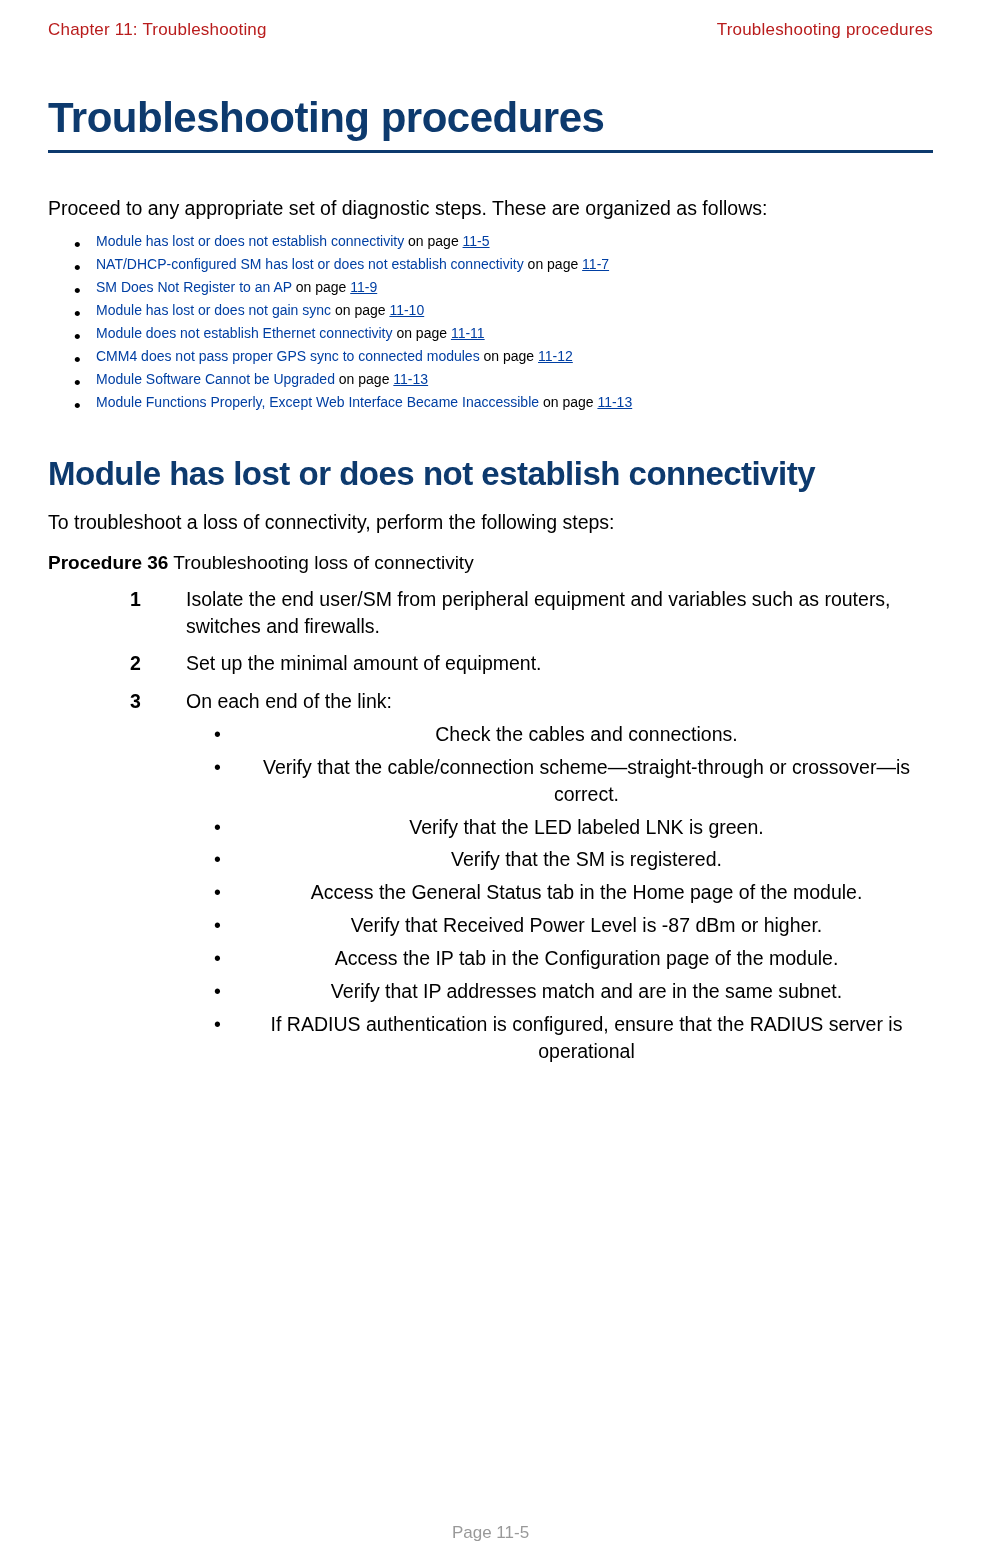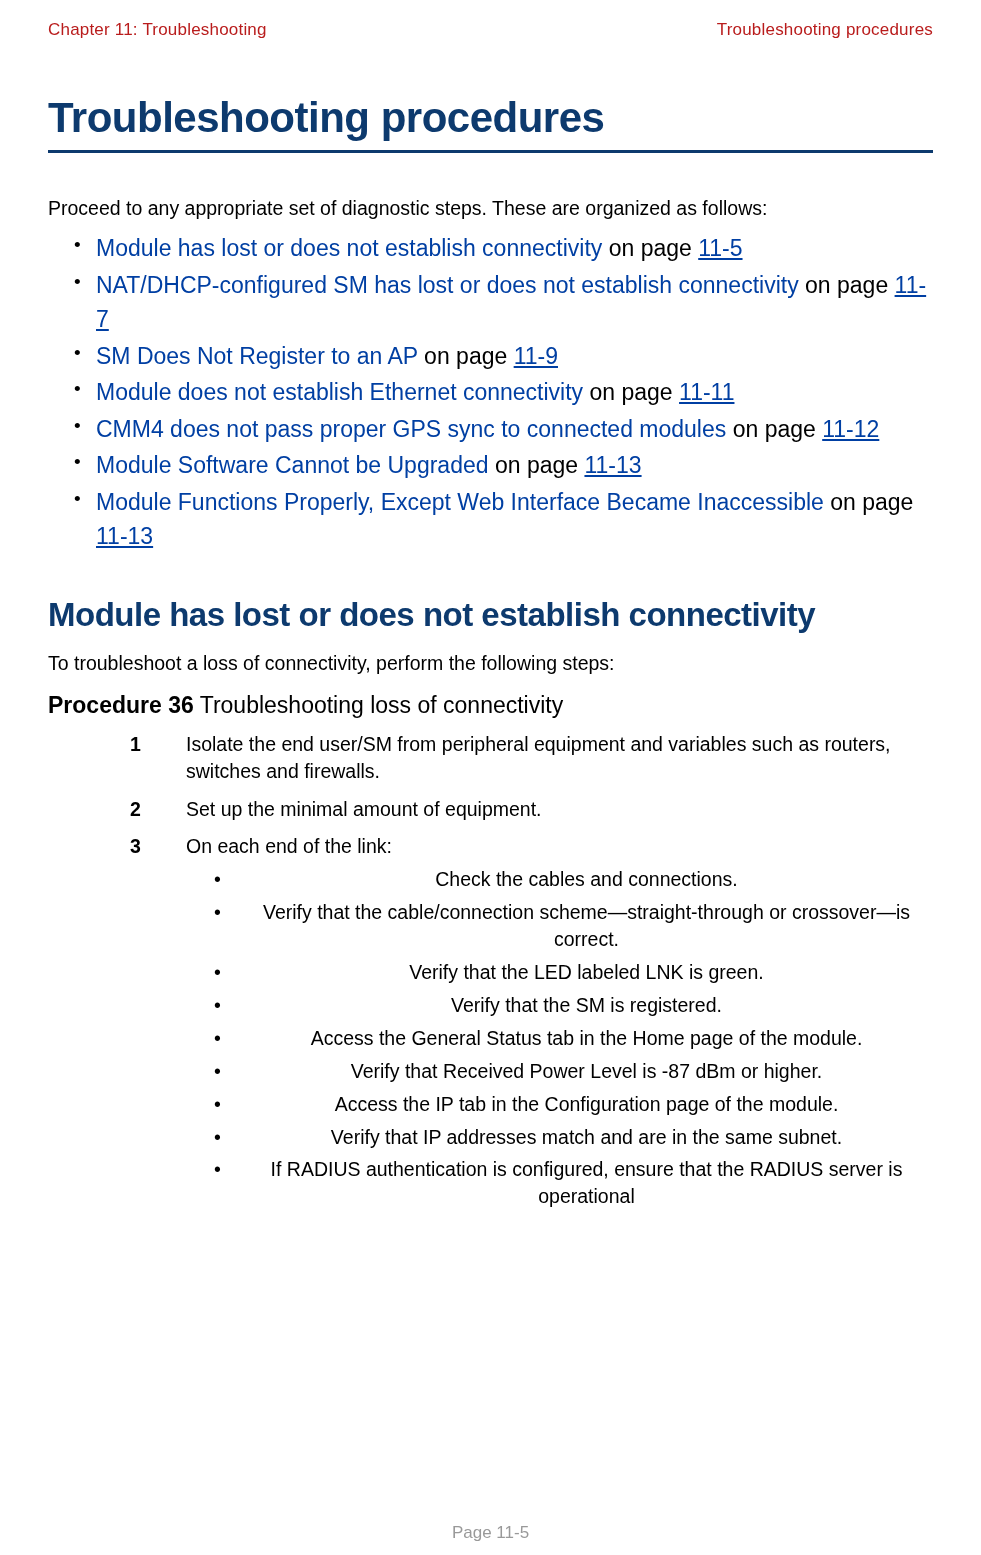--- a/index.html
+++ b/index.html
@@ -45,21 +45,21 @@
     line-height: 1.35;
   }
   ul.link-list {
     margin: 0 0 42px 0;
     padding-left: 26px;
     list-style: none;
   }
   ul.link-list > li {
     position: relative;
     padding-left: 22px;
-    font-size: 23px;
+    font-size: 14px;
     line-height: 1.5;
     margin-bottom: 2px;
   }
   ul.link-list > li::before {
     content: "•";
     position: absolute;
     left: 0;
     top: 0;
     font-size: 19px;
     color: #000;
@@ -73,21 +73,21 @@
   }
   .h2 {
     font-family: Verdana, Geneva, sans-serif;
     font-weight: 700;
     font-size: 33px;
     color: #0d3a6e;
     margin: 14px 0 16px 0;
     letter-spacing: -0.5px;
   }
   .proc-label {
-    font-size: 23px;
+    font-size: 19px;
     margin: 16px 0 12px 0;
   }
   .proc-label strong { font-weight: 700; }
   .steps {
     margin: 0 0 40px 0;
     padding: 0;
     list-style: none;
   }
   .steps > li {
     display: flex;
@@ -144,20 +144,21 @@
 
   <h1 class="h1">Troubleshooting procedures</h1>
   <hr class="h1-rule">
 
   <p class="intro">Proceed to any appropriate set of diagnostic steps. These are organized as follows:</p>
 
   <ul class="link-list" id="link-list">
       <li><a href="#" class="xref">Module has lost or does not establish connectivity</a><span> on page </span><a href="#" class="pg">11-5</a></li>
       <li><a href="#" class="xref">NAT/DHCP-configured SM has lost or does not establish connectivity</a><span> on page </span><a href="#" class="pg">11-7</a></li>
       <li><a href="#" class="xref">SM Does Not Register to an AP</a><span> on page </span><a href="#" class="pg">11-9</a></li>
+      <li><a href="#" class="xref">Module has lost or does not gain sync</a><span> on page </span><a href="#" class="pg">11-10</a></li>
       <li><a href="#" class="xref">Module does not establish Ethernet connectivity</a><span> on page </span><a href="#" class="pg">11-11</a></li>
       <li><a href="#" class="xref">CMM4 does not pass proper GPS sync to connected modules</a><span> on page </span><a href="#" class="pg">11-12</a></li>
       <li><a href="#" class="xref">Module Software Cannot be Upgraded</a><span> on page </span><a href="#" class="pg">11-13</a></li>
       <li><a href="#" class="xref">Module Functions Properly, Except Web Interface Became Inaccessible</a><span> on page </span><a href="#" class="pg">11-13</a></li>
     </ul>
 
   <h2 class="h2">Module has lost or does not establish connectivity</h2>
 
   <p class="intro">To troubleshoot a loss of connectivity, perform the following steps:</p>
 

